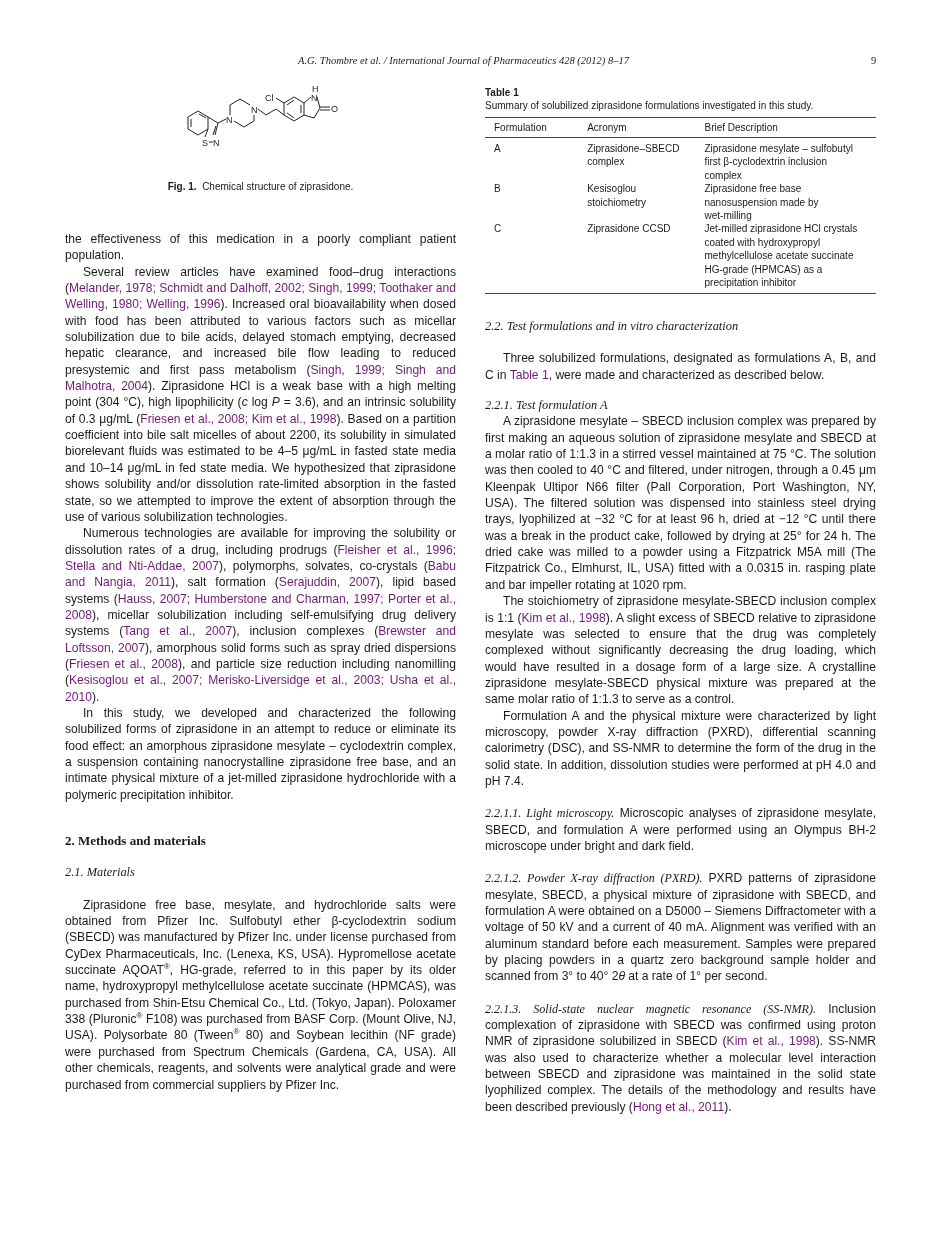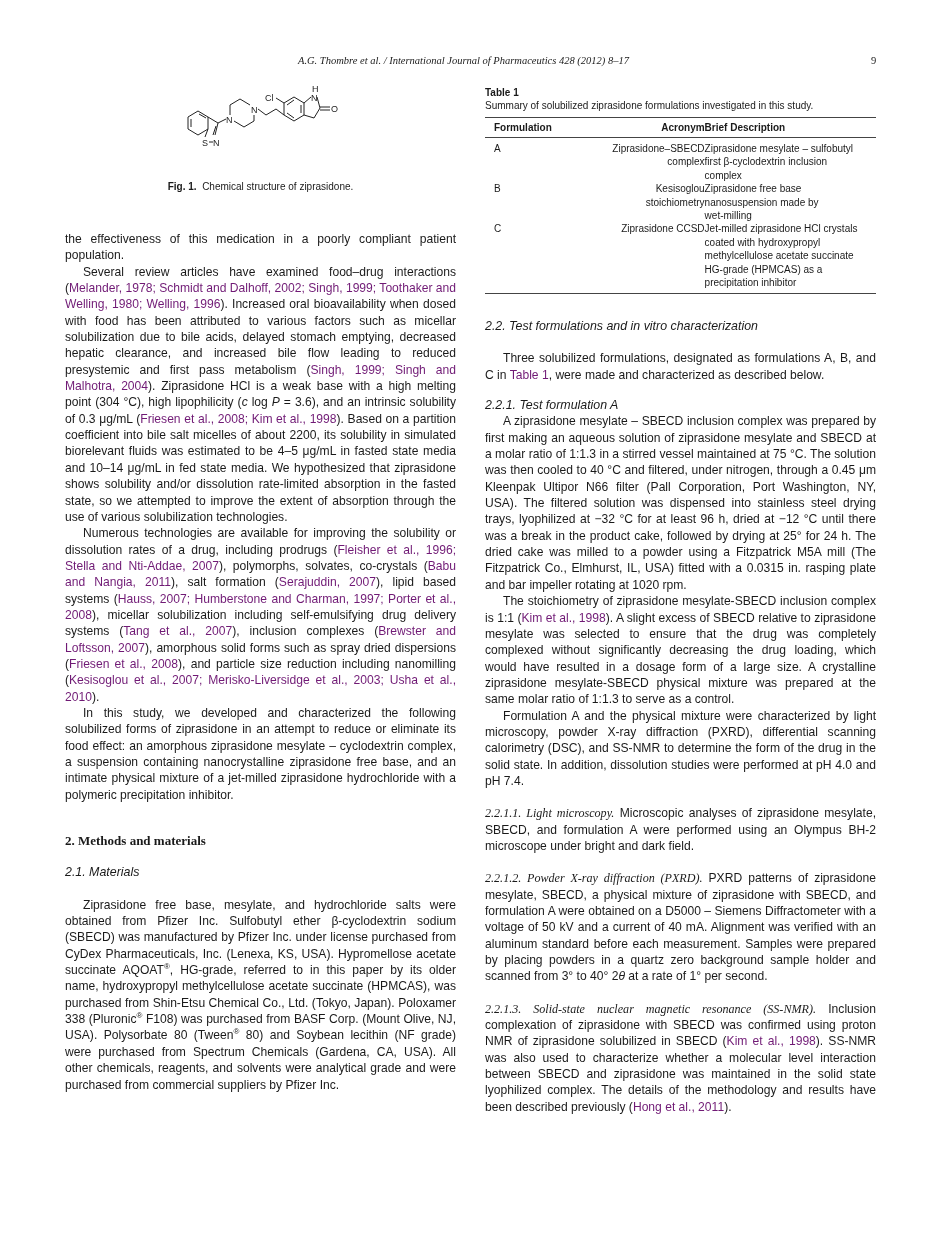--- a/index.html
+++ b/index.html
@@ -25,32 +25,32 @@
   .fig-svg { position:absolute; left:113px; top:0; }
   .fig-caption { position:absolute; left:0; top:96px; width:391px; text-align:center;
          font-family:"Liberation Sans", sans-serif; font-size:10px; color:#1a1a1a; }
   .fig-caption b { font-weight:bold; }
 
   .table-block { position:absolute; left:485px; top:86px; width:391px;
          font-family:"Liberation Sans", sans-serif; font-size:10px; color:#1a1a1a; }
   .tbl-label { font-weight:bold; line-height:13px; }
   .tbl-caption { line-height:13px; margin-bottom:5px; }
   table { border-collapse:collapse; width:391px; }
-  thead th { font-weight:bold; text-align:left; padding:3px 0 3px 0; line-height:13px; }
+  thead th { font-weight:normal; text-align:left; padding:3px 0 3px 0; line-height:13px; }
   thead tr { border-top:1.5px solid #444; border-bottom:1px solid #444; }
   tbody td { vertical-align:top; padding:0; line-height:13.4px; }
   tbody tr:first-child td { padding-top:4px; }
   tbody tr:last-child td { padding-bottom:4px; }
   table { border-bottom:1.5px solid #444; }
   .c1 { width:95px; padding-left:9px !important; }
-  .c2 { width:120px;text-align:right; }
+  .c2 { width:120px; }
   .c3 { width:176px; }
 
   h2.sec { margin:0; font-family:"Liberation Serif", serif; font-weight:bold; font-size:13px; }
-  h3.sub { margin:0; font-family:Liberation Sans, sans-serif; font-style:italic; font-weight:normal; font-size:12.4px; }
+  h3.sub { margin:0; font-family:Liberation Serif, serif; font-style:italic; font-weight:normal; font-size:12.4px; }
   .subsub { font-family:Liberation Serif, serif; font-style:italic; }
 </style>
 </head>
 <body>
 
 <div class="header">
   <span class="running-head">A.G. Thombre et al. / International Journal of Pharmaceutics 428 (2012) 8–17</span>
   <span class="page-num">9</span>
 </div>
 

